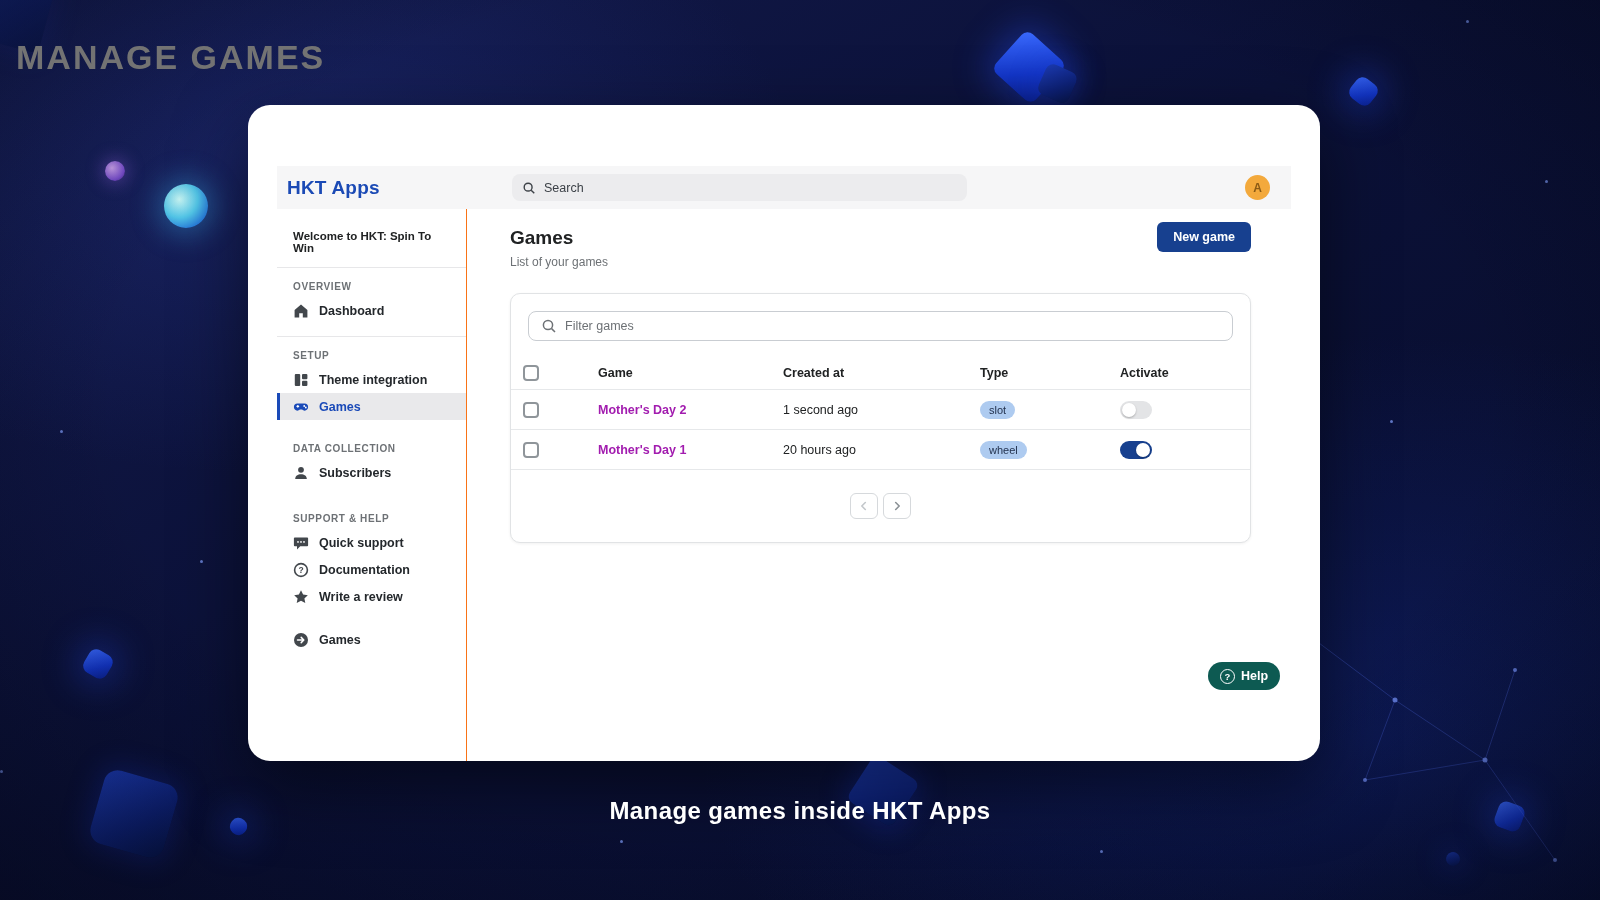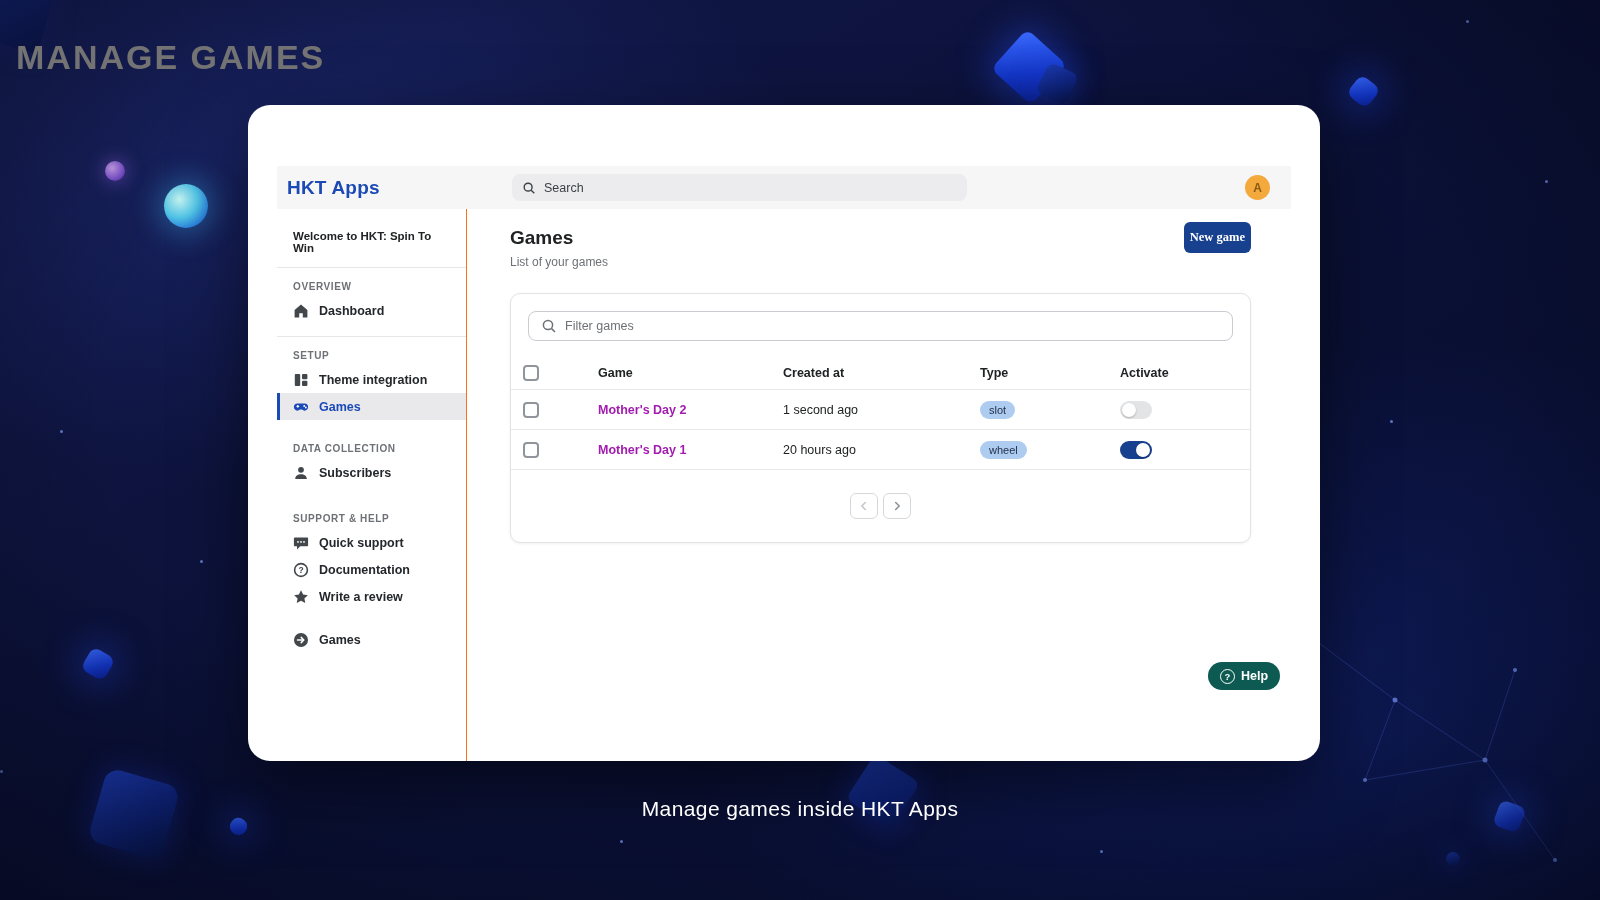--- a/index.html
+++ b/index.html
@@ -18,21 +18,21 @@
     box-shadow:0 0 34px 8px rgba(40,80,255,.35);}
   .cube.dark{background:linear-gradient(135deg,#1c3bb4 0%,#0d2176 60%,#071549 100%);
     box-shadow:0 0 26px 6px rgba(25,55,200,.28);}
   .sphere{position:absolute;z-index:0;border-radius:50%}
   .dot{position:absolute;z-index:0;width:3px;height:3px;border-radius:50%;background:rgba(130,160,255,.7)}
   .constellation{position:absolute;z-index:0}
 
   .page-title{position:absolute;top:38px;left:16px;width:100%;text-align:left;z-index:3;
     color:#737373;font-size:34px;font-weight:700;letter-spacing:2px}
   .page-caption{position:absolute;top:797px;left:0;width:100%;text-align:center;z-index:3;
-    color:#fff;font-size:21px;font-weight:400;letter-spacing:.4px}
+    color:#fff;font-size:24px;font-weight:700;letter-spacing:.4px}
 
   .app-card{position:absolute;left:248px;top:105px;width:1072px;height:656px;z-index:2;
     background:#fff;border-radius:22px;box-shadow:0 24px 70px rgba(0,0,0,.5)}
 
   
   .app-header{position:absolute;left:29px;top:61px;width:1014px;height:43px;background:#f6f6f7;
     display:flex;align-items:center}
   .brand{margin-left:10px;color:#1b4ab5;font-weight:700;font-size:19px;letter-spacing:.2px}
   .header-search{position:absolute;left:235px;top:8px;width:455px;height:27px;background:#ececee;
     border-radius:8px;display:flex;align-items:center;padding:0 10px;gap:8px}
@@ -52,22 +52,22 @@
   .nav-item{height:27px;display:flex;align-items:center;gap:10px;padding:0 16px;
     font-size:12.5px;font-weight:600;color:#24282c;cursor:pointer}
   .nav-item svg{flex:0 0 auto;color:#42474c}
   .nav-item.active{background:#e9e9eb;color:#1a4ab8;border-left:3px solid #1a4ab8;padding-left:13px}
   .nav-item.active svg{color:#1a4ab8}.mt10{margin-top:10px}.mt12{margin-top:12px}.mt14{margin-top:14px}.mt16{margin-top:16px}
 
   .main{flex:1;position:relative;padding:18px 0 0 43px}
   .main-title{font-size:19px;font-weight:700;color:#202223}
   .main-subtitle{margin-top:6px;font-size:12px;color:#6d7175}
   .new-game-btn{position:absolute;right:40px;top:13px;background:#17408f;color:#fff;border:none;
-    border-radius:6px;padding:8px 6px;font-size:12.5px;font-weight:600;cursor:pointer;
-    font-family:Liberation Serif, serif}
+    border-radius:6px;padding:8px 16px;font-size:12.5px;font-weight:600;cursor:pointer;
+    font-family:Liberation Sans, sans-serif}
 
   .table-card{margin-top:24px;width:741px;background:#fff;border:1px solid #e1e3e5;border-radius:10px;
     box-shadow:0 1px 3px rgba(0,0,0,.06);padding-top:17px}
   .filter-wrap{margin:0 17px;height:30px;border:1px solid #c9cdd2;border-radius:8px;
     display:flex;align-items:center;padding:0 12px;gap:8px;background:#fff}
   .filter-wrap input{flex:1;border:none;outline:none;font-size:12.5px;color:#303438;
     font-family:"Liberation Sans",sans-serif}
   .filter-wrap input::placeholder{color:#6d7175;opacity:1}
 
   .grid-row{display:grid;grid-template-columns:87px 185px 197px 140px 1fr;align-items:center}

